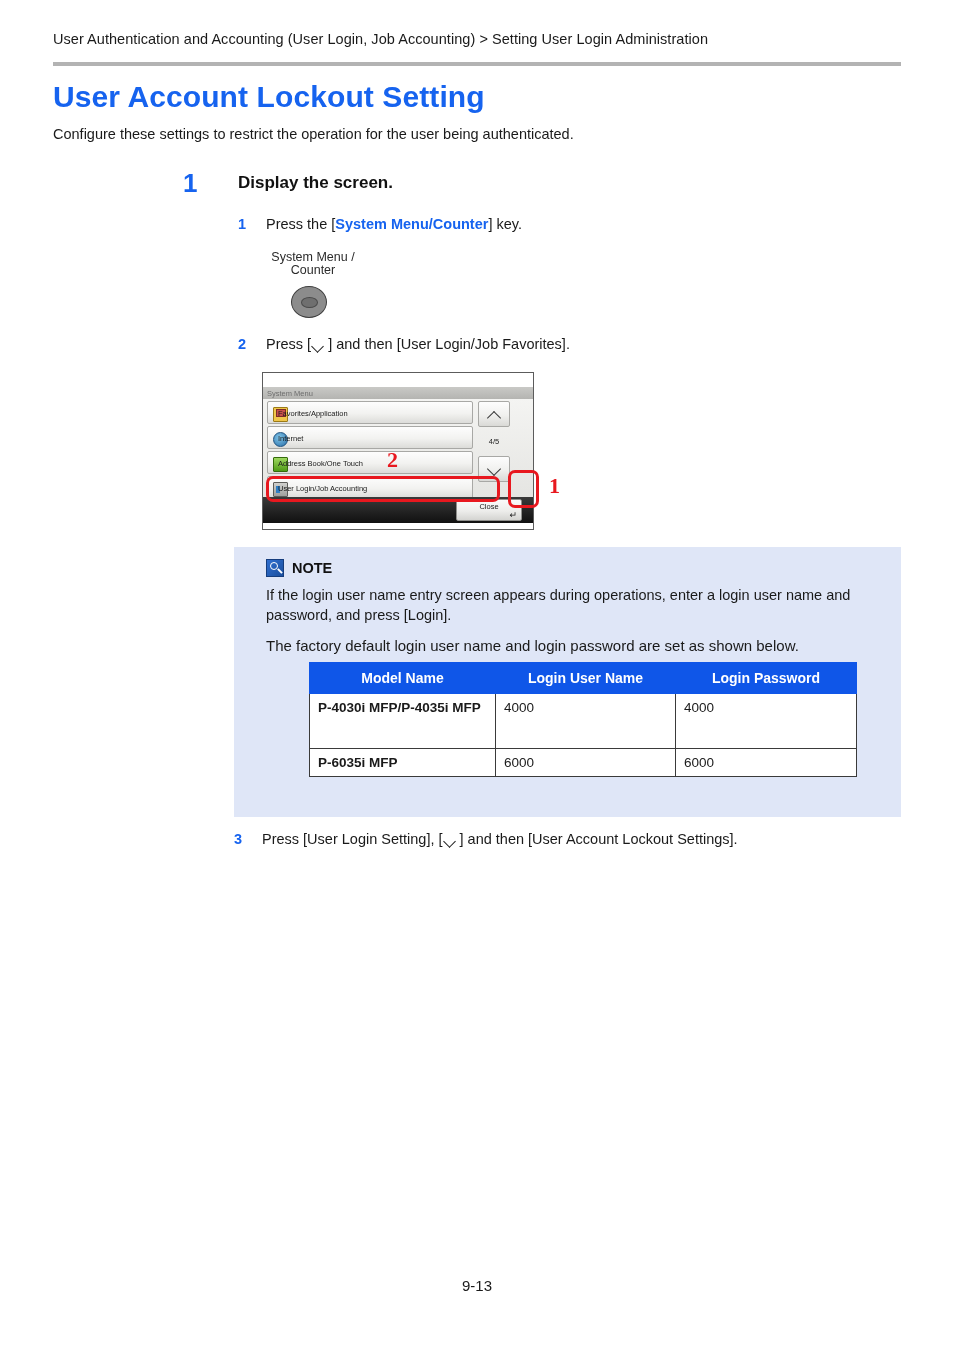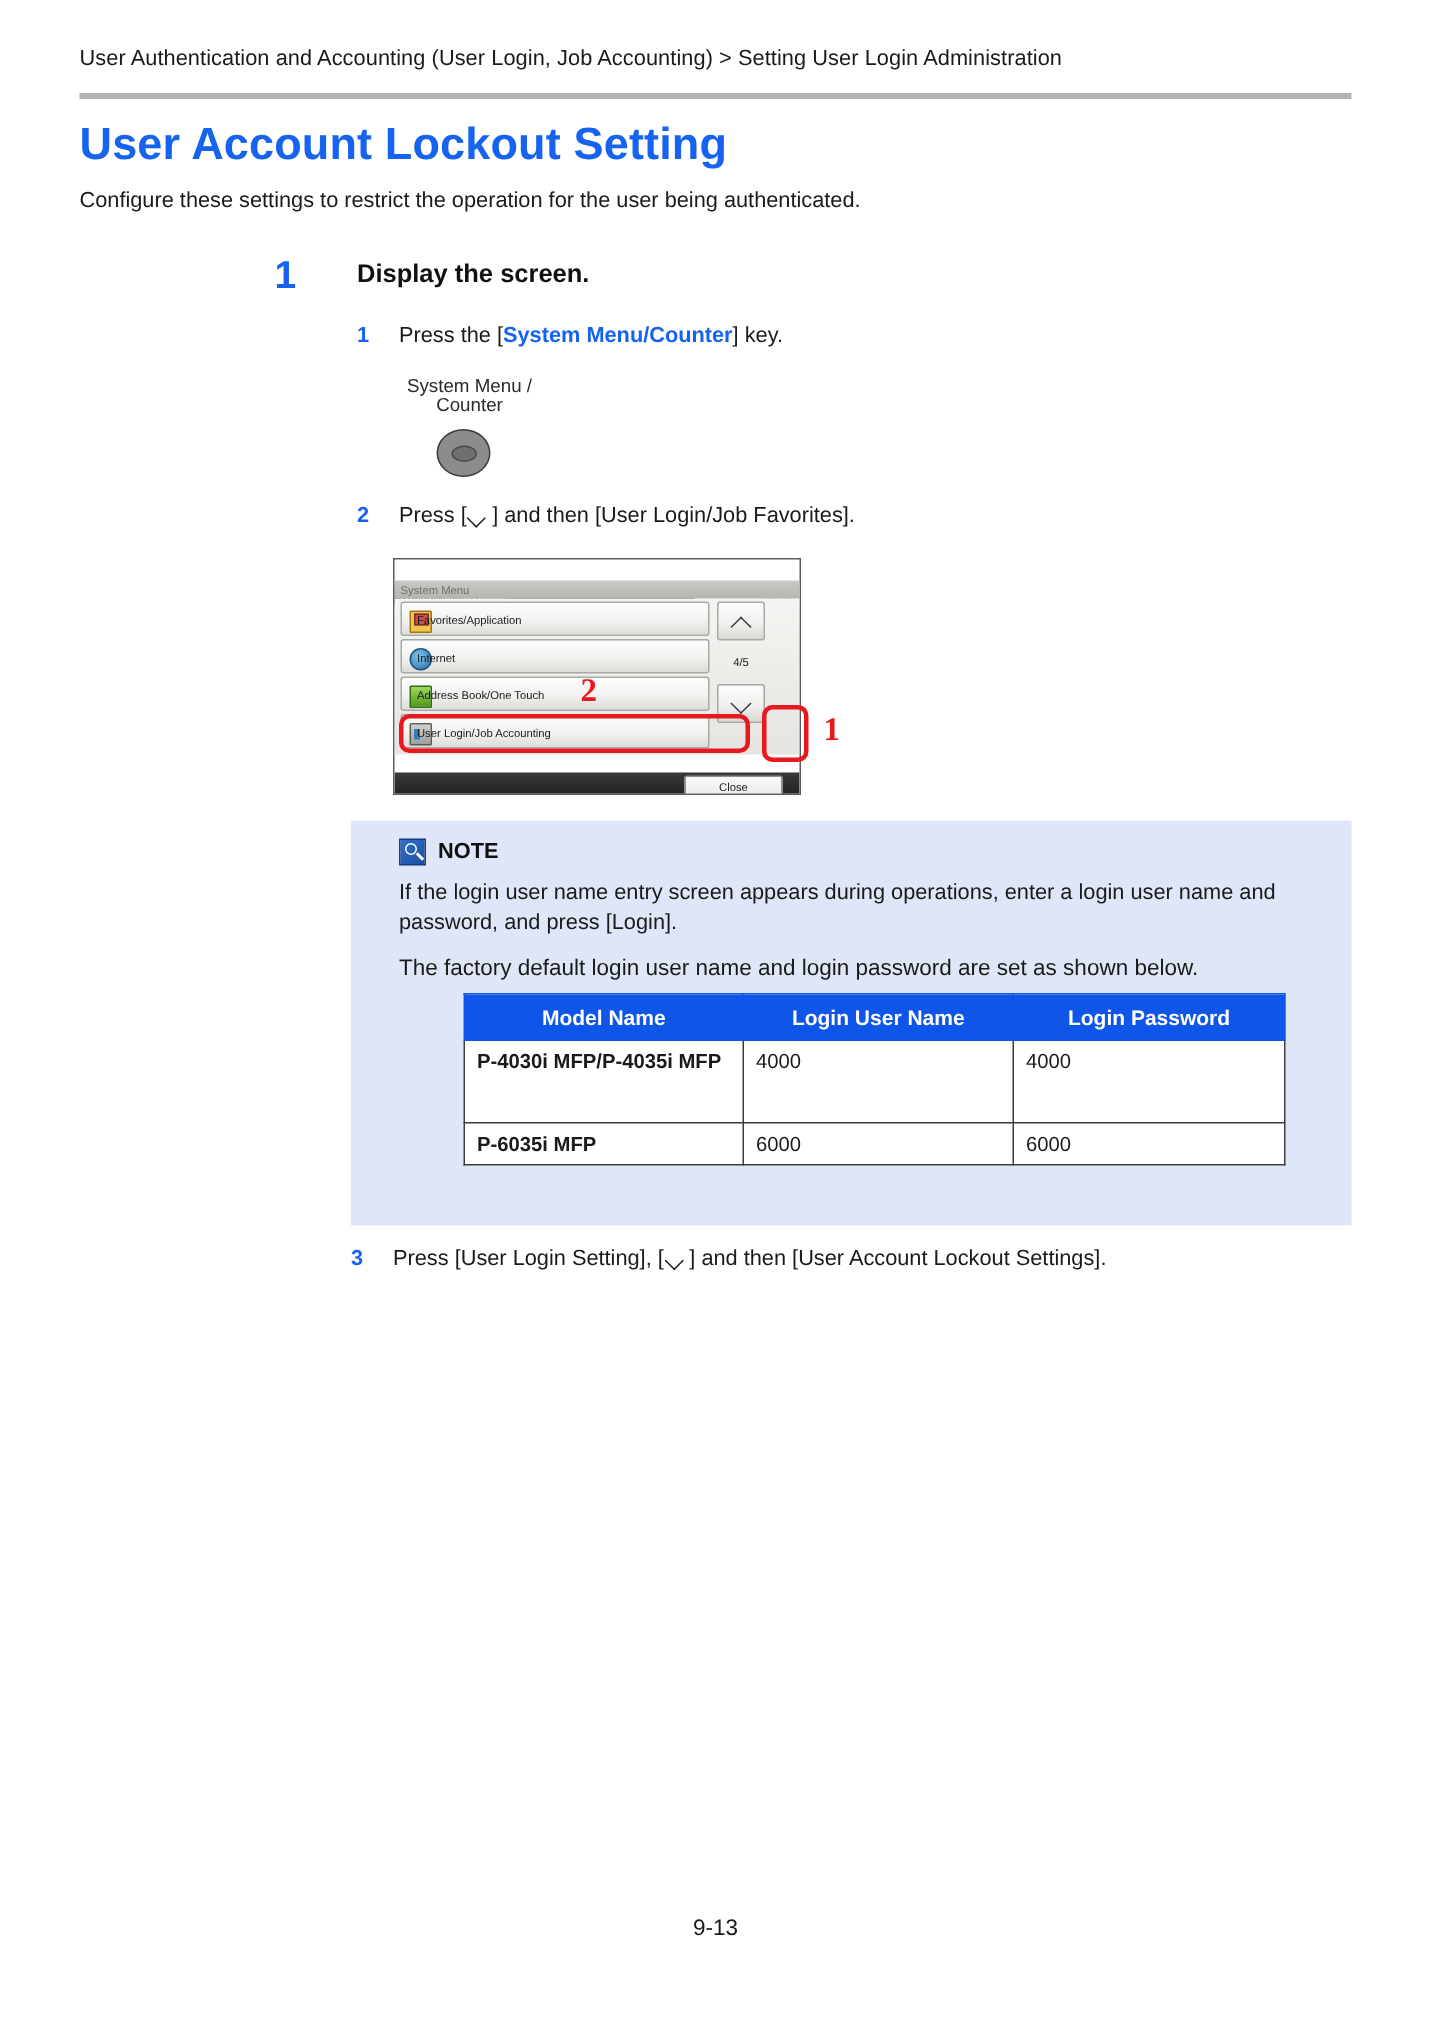--- a/index.html
+++ b/index.html
@@ -264,21 +264,21 @@
   .nav-btn.down .ch { transform: rotate(45deg); top: 7px; }
   .page-ind {
     width: 32px;
     text-align: center;
     font-size: 7.5px;
     color: #222;
     padding: 10px 0;
   }
   .panel-footer {
     position: absolute;
-    left: 0; top: 142px;
+    left: 0; top: 124px;
     width: 100%;
     height: 26px;
     background: linear-gradient(#3a3a3a, #101010);
   }
   .close-btn {
     position: absolute;
     left: 193px; top: 2px;
     width: 66px; height: 22px;
     background: linear-gradient(#fafafa 0%, #ededeb 55%, #d4d4d1 100%);
     border: 1px solid #8f8f8c;

